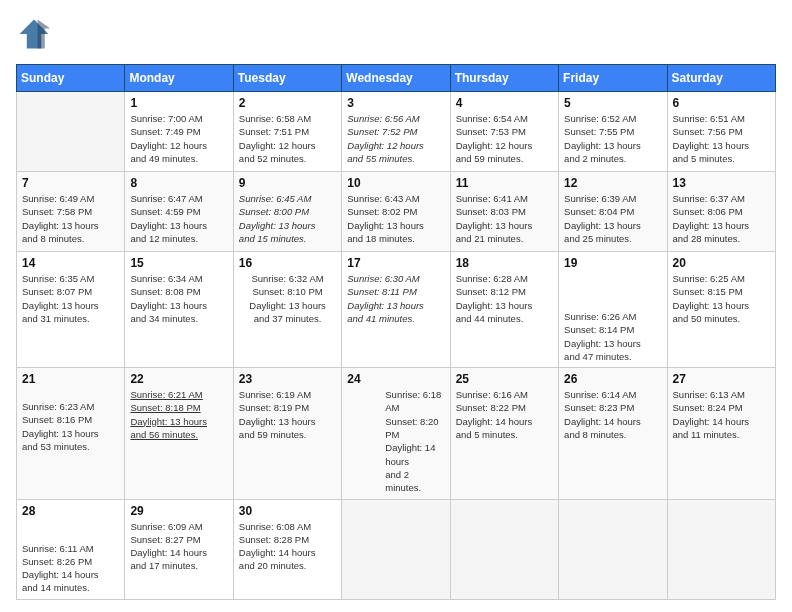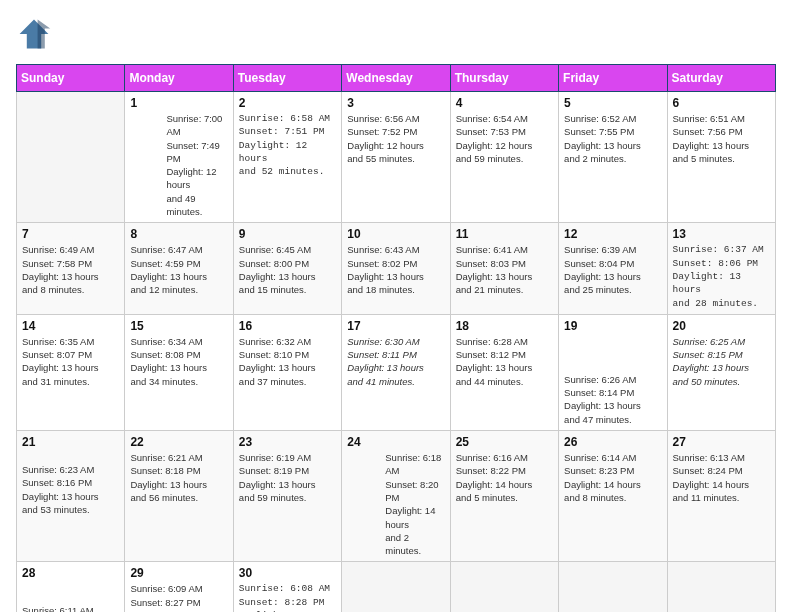--- a/index.html
+++ b/index.html
@@ -42,21 +42,21 @@
     .subtitle {
       font-size: 14px;
       color: #333;
     }
     .calendar-table {
       width: 100%;
       border-collapse: collapse;
       font-size: 11px;
     }
     .calendar-table th {
-      background-color: #d946ef;
+      background-color: #3b82f6;
       color: #fff;
       padding: 6px 4px;
       text-align: left;
       font-size: 12px;
       font-weight: bold;
       border: 1px solid #1a4a6e;
     }
     .calendar-table td {
       border: 1px solid #ccc;
       vertical-align: top;
@@ -115,35 +115,35 @@
         <th>Thursday</th>
         <th>Friday</th>
         <th>Saturday</th>
       </tr>
   </thead>
   <tbody id="calendar-body">
   <tr>
         <td class="empty-cell"></td>
         <td>
           <span class="day-number">1</span>
-          <div class="day-info" style="white-space: pre-line; margin-left: 36px;">Sunrise: 7:00 AM
+          <div class="day-info" style="white-space: pre-line;">Sunrise: 7:00 AM
 Sunset: 7:49 PM
 Daylight: 12 hours
 and 49 minutes.</div>
         </td>
         <td>
           <span class="day-number">2</span>
-          <div class="day-info" style="white-space: pre-line; font-family: Liberation Mono, monospace;">Sunrise: 6:58 AM
+          <div class="day-info" style="white-space: pre-line;">Sunrise: 6:58 AM
 Sunset: 7:51 PM
 Daylight: 12 hours
 and 52 minutes.</div>
         </td>
         <td>
           <span class="day-number">3</span>
-          <div class="day-info" style="white-space: pre-line;">Sunrise: 6:56 AM
+          <div class="day-info" style="white-space: pre-line; font-style: italic;">Sunrise: 6:56 AM
 Sunset: 7:52 PM
 Daylight: 12 hours
 and 55 minutes.</div>
         </td>
         <td>
           <span class="day-number">4</span>
           <div class="day-info" style="white-space: pre-line;">Sunrise: 6:54 AM
 Sunset: 7:53 PM
 Daylight: 12 hours
 and 59 minutes.</div>
@@ -173,21 +173,21 @@
         </td>
         <td>
           <span class="day-number">8</span>
           <div class="day-info" style="white-space: pre-line;">Sunrise: 6:47 AM
 Sunset: 4:59 PM
 Daylight: 13 hours
 and 12 minutes.</div>
         </td>
         <td>
           <span class="day-number">9</span>
-          <div class="day-info" style="white-space: pre-line;">Sunrise: 6:45 AM
+          <div class="day-info" style="white-space: pre-line; font-style: italic;">Sunrise: 6:45 AM
 Sunset: 8:00 PM
 Daylight: 13 hours
 and 15 minutes.</div>
         </td>
         <td>
           <span class="day-number">10</span>
           <div class="day-info" style="white-space: pre-line;">Sunrise: 6:43 AM
 Sunset: 8:02 PM
 Daylight: 13 hours
 and 18 minutes.</div>
@@ -201,21 +201,21 @@
         </td>
         <td>
           <span class="day-number">12</span>
           <div class="day-info" style="white-space: pre-line;">Sunrise: 6:39 AM
 Sunset: 8:04 PM
 Daylight: 13 hours
 and 25 minutes.</div>
         </td>
         <td>
           <span class="day-number">13</span>
-          <div class="day-info" style="white-space: pre-line; font-family: Liberation Mono, monospace;">Sunrise: 6:37 AM
+          <div class="day-info" style="white-space: pre-line;">Sunrise: 6:37 AM
 Sunset: 8:06 PM
 Daylight: 13 hours
 and 28 minutes.</div>
         </td>
       </tr>
       <tr>
         <td>
           <span class="day-number">14</span>
           <div class="day-info" style="white-space: pre-line;">Sunrise: 6:35 AM
 Sunset: 8:07 PM
@@ -224,21 +224,21 @@
         </td>
         <td>
           <span class="day-number">15</span>
           <div class="day-info" style="white-space: pre-line;">Sunrise: 6:34 AM
 Sunset: 8:08 PM
 Daylight: 13 hours
 and 34 minutes.</div>
         </td>
         <td>
           <span class="day-number">16</span>
-          <div class="day-info" style="white-space: pre-line;">Sunrise: 6:32 AM
+          <div class="day-info" style="white-space: pre-line; text-align: center;">Sunrise: 6:32 AM
 Sunset: 8:10 PM
 Daylight: 13 hours
 and 37 minutes.</div>
         </td>
         <td>
           <span class="day-number">17</span>
           <div class="day-info" style="white-space: pre-line; font-style: italic;">Sunrise: 6:30 AM
 Sunset: 8:11 PM
 Daylight: 13 hours
 and 41 minutes.</div>
@@ -252,37 +252,37 @@
         </td>
         <td>
           <span class="day-number">19</span>
           <div class="day-info" style="white-space: pre-line; margin-top: 40px;">Sunrise: 6:26 AM
 Sunset: 8:14 PM
 Daylight: 13 hours
 and 47 minutes.</div>
         </td>
         <td>
           <span class="day-number">20</span>
-          <div class="day-info" style="white-space: pre-line; font-style: italic;">Sunrise: 6:25 AM
+          <div class="day-info" style="white-space: pre-line;">Sunrise: 6:25 AM
 Sunset: 8:15 PM
 Daylight: 13 hours
 and 50 minutes.</div>
         </td>
       </tr>
       <tr>
         <td>
           <span class="day-number">21</span>
           <div class="day-info" style="white-space: pre-line; margin-top: 14px;">Sunrise: 6:23 AM
 Sunset: 8:16 PM
 Daylight: 13 hours
 and 53 minutes.</div>
         </td>
         <td>
           <span class="day-number">22</span>
-          <div class="day-info" style="white-space: pre-line;">Sunrise: 6:21 AM
+          <div class="day-info" style="white-space: pre-line; text-decoration: underline;">Sunrise: 6:21 AM
 Sunset: 8:18 PM
 Daylight: 13 hours
 and 56 minutes.</div>
         </td>
         <td>
           <span class="day-number">23</span>
           <div class="day-info" style="white-space: pre-line;">Sunrise: 6:19 AM
 Sunset: 8:19 PM
 Daylight: 13 hours
 and 59 minutes.</div>
@@ -326,21 +326,21 @@
         </td>
         <td>
           <span class="day-number">29</span>
           <div class="day-info" style="white-space: pre-line;">Sunrise: 6:09 AM
 Sunset: 8:27 PM
 Daylight: 14 hours
 and 17 minutes.</div>
         </td>
         <td>
           <span class="day-number">30</span>
-          <div class="day-info" style="white-space: pre-line; font-family: Liberation Mono, monospace;">Sunrise: 6:08 AM
+          <div class="day-info" style="white-space: pre-line;">Sunrise: 6:08 AM
 Sunset: 8:28 PM
 Daylight: 14 hours
 and 20 minutes.</div>
         </td>
         <td class="empty-cell"></td>
         <td class="empty-cell"></td>
         <td class="empty-cell"></td>
         <td class="empty-cell"></td>
       </tr>
     </tbody>

